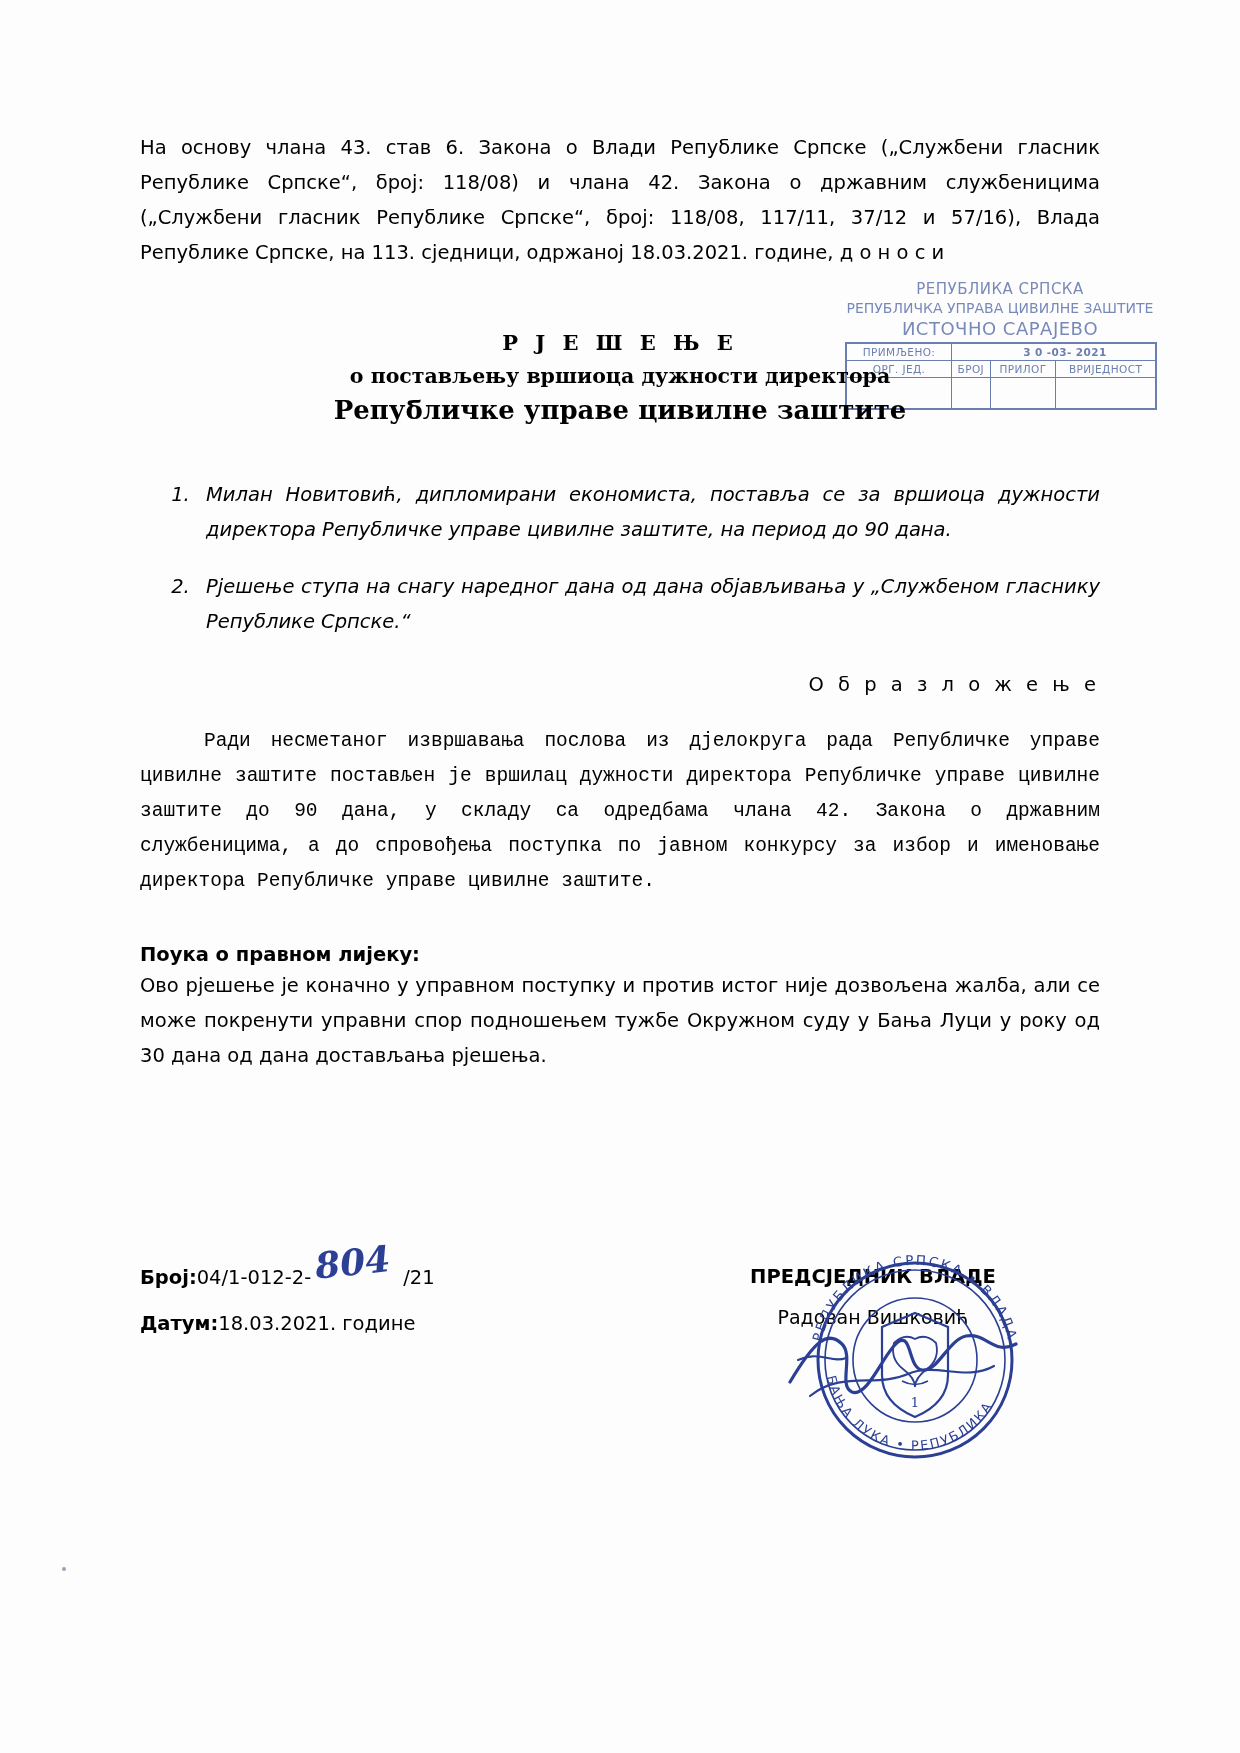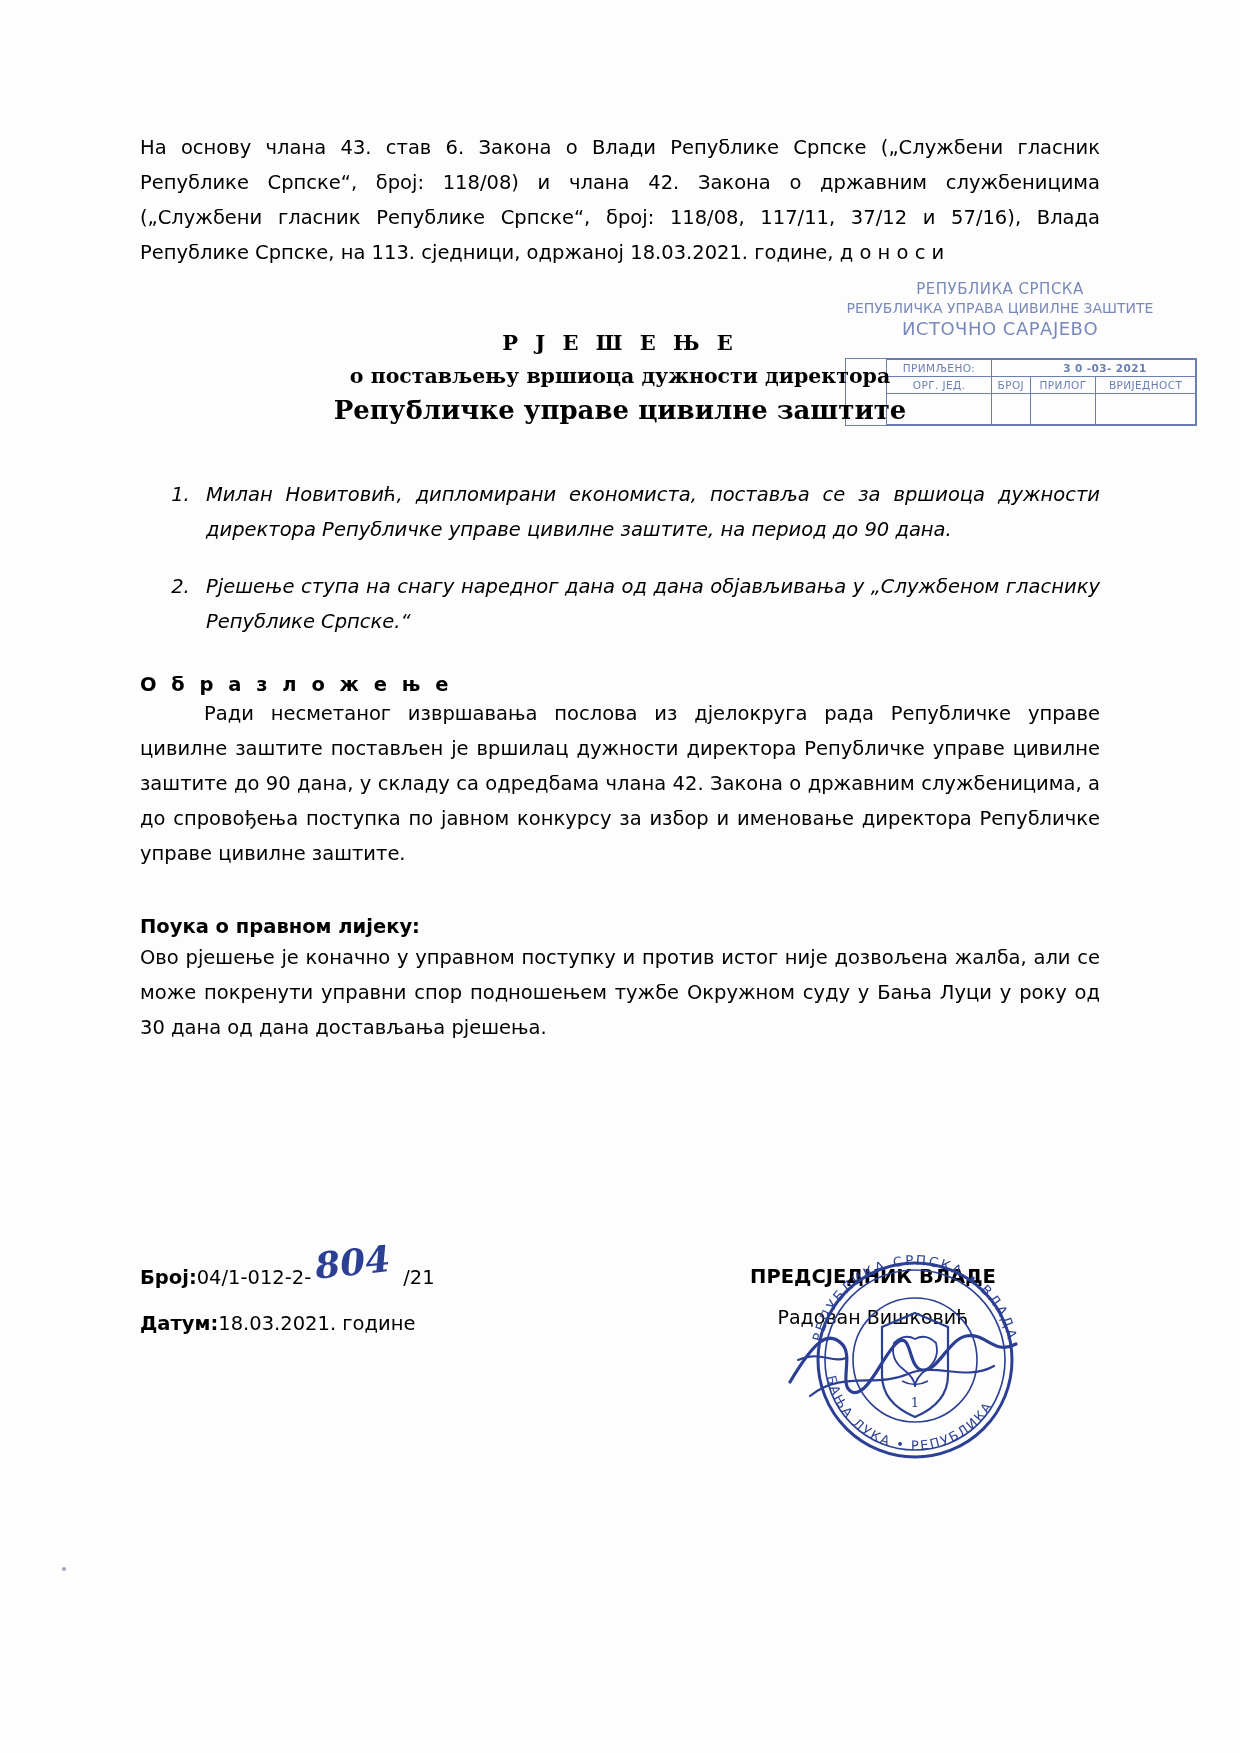--- a/index.html
+++ b/index.html
@@ -65,28 +65,30 @@
   }
   ol.items li {
     font-size: 19.5px;
     line-height: 35px;
     text-align: justify;
     margin-bottom: 22px;
     padding-left: 10px;
     font-style: italic;
   }
   .expl-head {
-    text-align: left;
-    font-weight: bold;
+    text-align: right;
+    font-weight: normal;
     font-size: 19.5px;
     letter-spacing: 4px;
     margin-top: 34px;
+    margin-bottom: 28px;
   }
   .expl-para {
     text-indent: 64px;
+    font-family: Liberation Mono, monospace;
   }
   .legal-head {
     font-weight: bold;
     font-size: 19.5px;
     margin-top: 44px;
     margin-bottom: 2px;
   }
   .legal-para {
     text-align: justify;
   }
@@ -145,25 +147,24 @@
     opacity: 0.92;
   }
   .recv-lines {
     text-align: center;
     letter-spacing: 0.5px;
   }
   .recv-l1 { font-size: 15px; }
   .recv-l2 { font-size: 14px; margin-top: 2px; letter-spacing: 0px;}
   .recv-l3 { font-size: 18px; margin-top: 2px; }
   .recv-box {
-    margin-top: 19px;
+    margin-top: 3px;
     border: 1.5px solid #5f74ac;
     border-collapse: collapse;
     width: 100%;
-    padding-left: 40px;
   }
   .recv-box table {
     border-collapse: collapse;
     width: 100%;
   }
   .recv-box td {
     border: 1px solid #5f74ac;
     font-size: 10.5px;
     color: #5f74ac;
     text-align: center;

